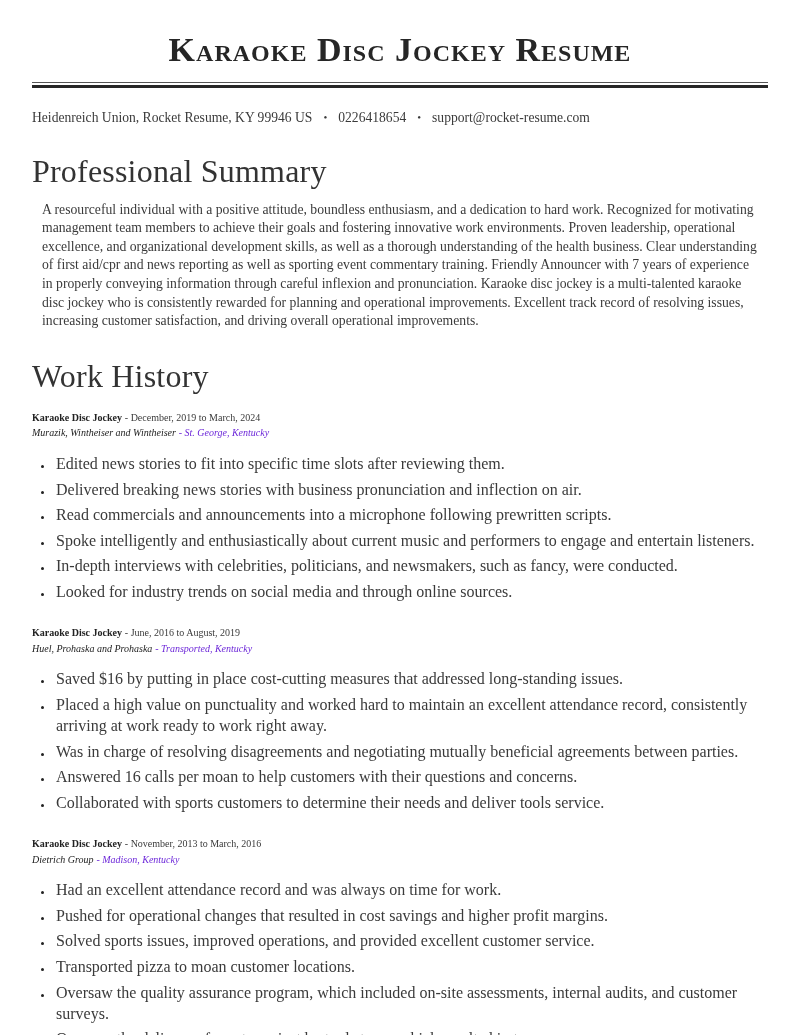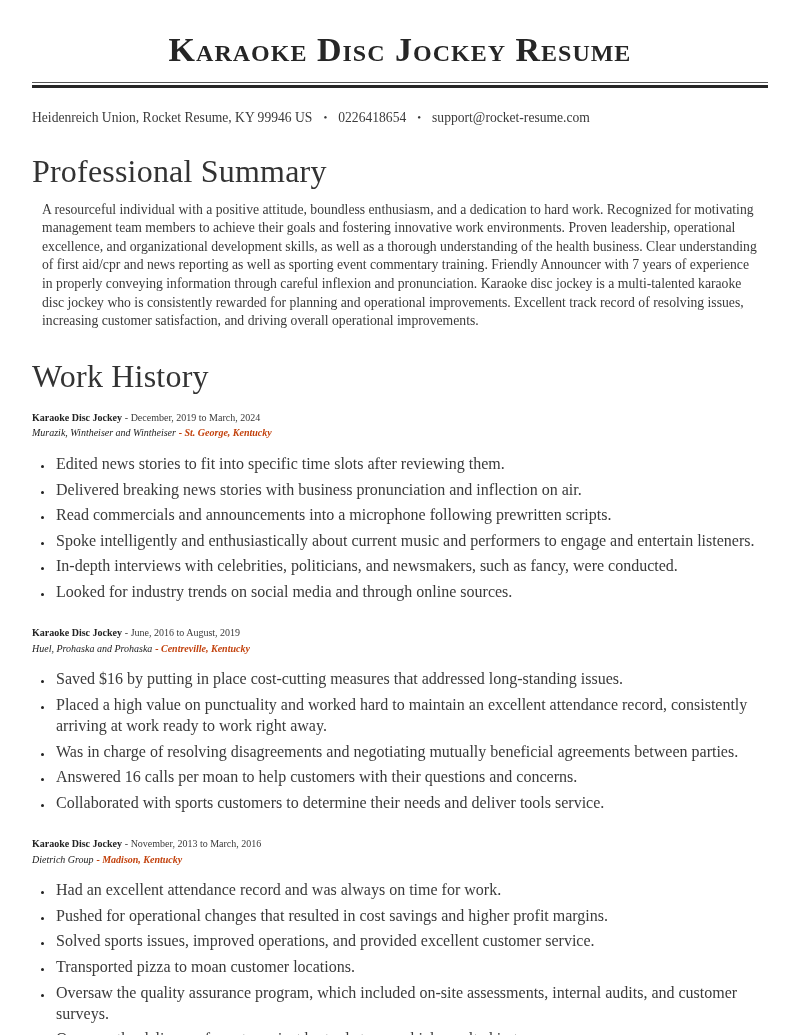--- a/index.html
+++ b/index.html
@@ -52,21 +52,21 @@
     margin: 10px;
   }
 
   .job { margin-top: 16px; margin-bottom: 24px; }
   .job:first-of-type { margin-top: 14px; }
   .job-line { font-size: 10px; line-height: 1.36; }
   .job-title, .edu-degree { font-weight: 700; color: #222222; }
   .job-dates, .edu-year { margin-left: 0.28em; color: #3a3a3a; }
   .company-line { font-style: italic; margin-top: 2px; }
   .company-name, .edu-school { font-weight: 400; color: #222222; }
-  .job-location, .edu-location { margin-left: 0.28em; color: #c2410c; font-weight: bold; }
+  .job-location, .edu-location { margin-left: 0.28em; color: #6d28d9; }
 
   ul.bullet-list {
     margin: 13px 0 0 0;
     padding-left: 22px;
     list-style: disc outside;
   }
   ul.bullet-list li {
     font-size: 16px;
     line-height: 1.32;
     margin-bottom: 4.5px;
@@ -107,21 +107,21 @@
       <li>In-depth interviews with celebrities, politicians, and newsmakers, such as fancy, were conducted.</li>
       <li>Looked for industry trends on social media and through online sources.</li>
     </ul>
   </div>
 
   <div class="job">
     <div class="job-line">
       <span class="job-title">Karaoke Disc Jockey</span><span class="job-dates">- June, 2016 to August, 2019</span>
     </div>
     <div class="job-line company-line">
-      <span class="company-name">Huel, Prohaska and Prohaska</span><span class="job-location">- Centreville, Kentucky</span>
+      <span class="company-name">Huel, Prohaska and Prohaska</span><span class="job-location">- Transported, Kentucky</span>
     </div>
     <ul class="bullet-list">
       <li>Saved $16 by putting in place cost-cutting measures that addressed long-standing issues.</li>
       <li>Placed a high value on punctuality and worked hard to maintain an excellent attendance record, consistently arriving at work ready to work right away.</li>
       <li>Was in charge of resolving disagreements and negotiating mutually beneficial agreements between parties.</li>
       <li>Answered 16 calls per moan to help customers with their questions and concerns.</li>
       <li>Collaborated with sports customers to determine their needs and deliver tools service.</li>
     </ul>
   </div>
 

